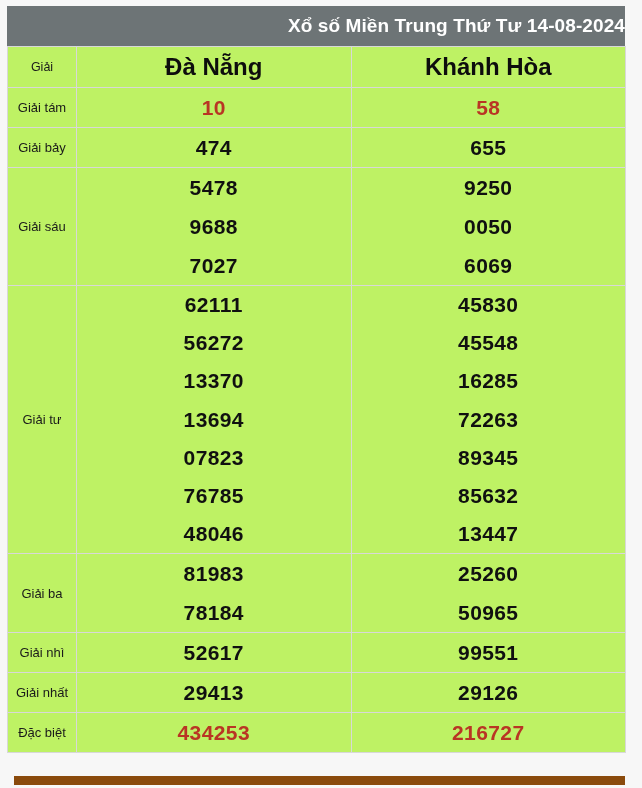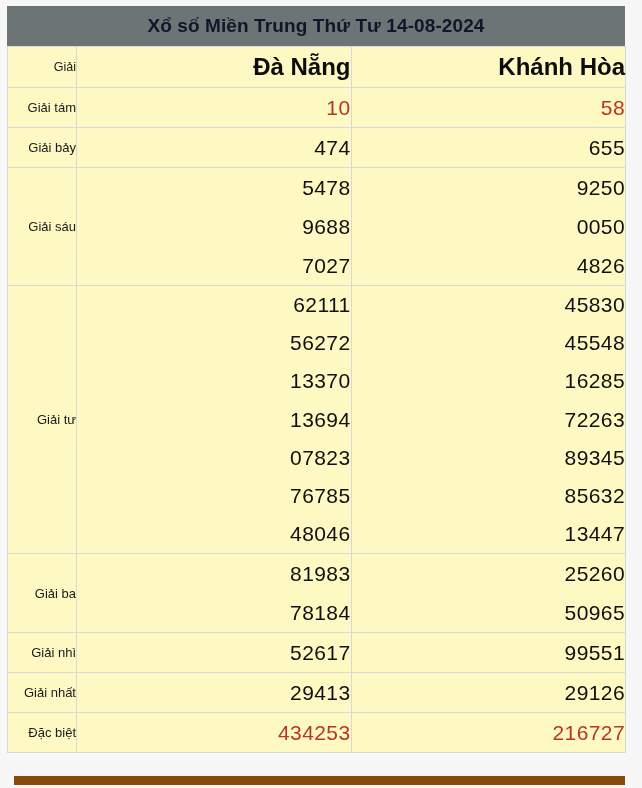--- a/index.html
+++ b/index.html
@@ -20,22 +20,22 @@
     left: 7px;
     top: 6px;
     width: 618px;
     background: #ffffff;
     box-sizing: border-box;
   }
 
   
   .banner {
     background: #6d7476;
-    color: #0f172a;
-    text-align: center;
+    color: #ffffff;
+    text-align: right;
     font-size: 19px;
     font-weight: bold;
     height: 40px;
     line-height: 40px;
     letter-spacing: 0.1px;
     white-space: nowrap;
     overflow: hidden;
   }
 
   
@@ -46,22 +46,22 @@
     background: #ffffff;
   }
   table.lottery col.col-prize  { width: 69px; }
   table.lottery col.col-prov   { width: 274.5px; }
 
   table.lottery th,
   table.lottery td {
     border: 1px solid #d8d8d8;
     padding: 0;
     vertical-align: middle;
-    text-align: right;
-    background: #fef9c3;
+    text-align: center;
+    background: #bef264;
   }
   table.lottery tr > *:first-child {
     border-left: 1px solid #d8d8d8;
   }
 
   .prize-label {
     font-size: 13px;
     color: #1a1a1a;
     font-weight: normal;
     text-align: center;
@@ -77,21 +77,21 @@
     line-height: 40px;
   }
   .prize-head {
     font-size: 12.5px;
     font-weight: normal;
     color: #1a1a1a;
   }
 
   .numcell {
     font-size: 21px;
-    font-weight: normal;
+    font-weight: bold;
     color: #101010;
     padding: 0;
   }
   .numcell .num {
     display: block;
     height: 39px;
     line-height: 39px;
     letter-spacing: 0.4px;
   }
   
@@ -158,21 +158,21 @@
         <tr class="r-three">
           <th class="prize-label">Giải sáu</th>
           <td class="numcell">
             <span class="num">5478</span>
             <span class="num">9688</span>
             <span class="num">7027</span>
           </td>
           <td class="numcell">
             <span class="num">9250</span>
             <span class="num">0050</span>
-            <span class="num">4826</span>
+            <span class="num">6069</span>
           </td>
         </tr>
         <tr class="r-seven">
           <th class="prize-label">Giải tư</th>
           <td class="numcell">
             <span class="num">62111</span>
             <span class="num">56272</span>
             <span class="num">13370</span>
             <span class="num">13694</span>
             <span class="num">07823</span>

